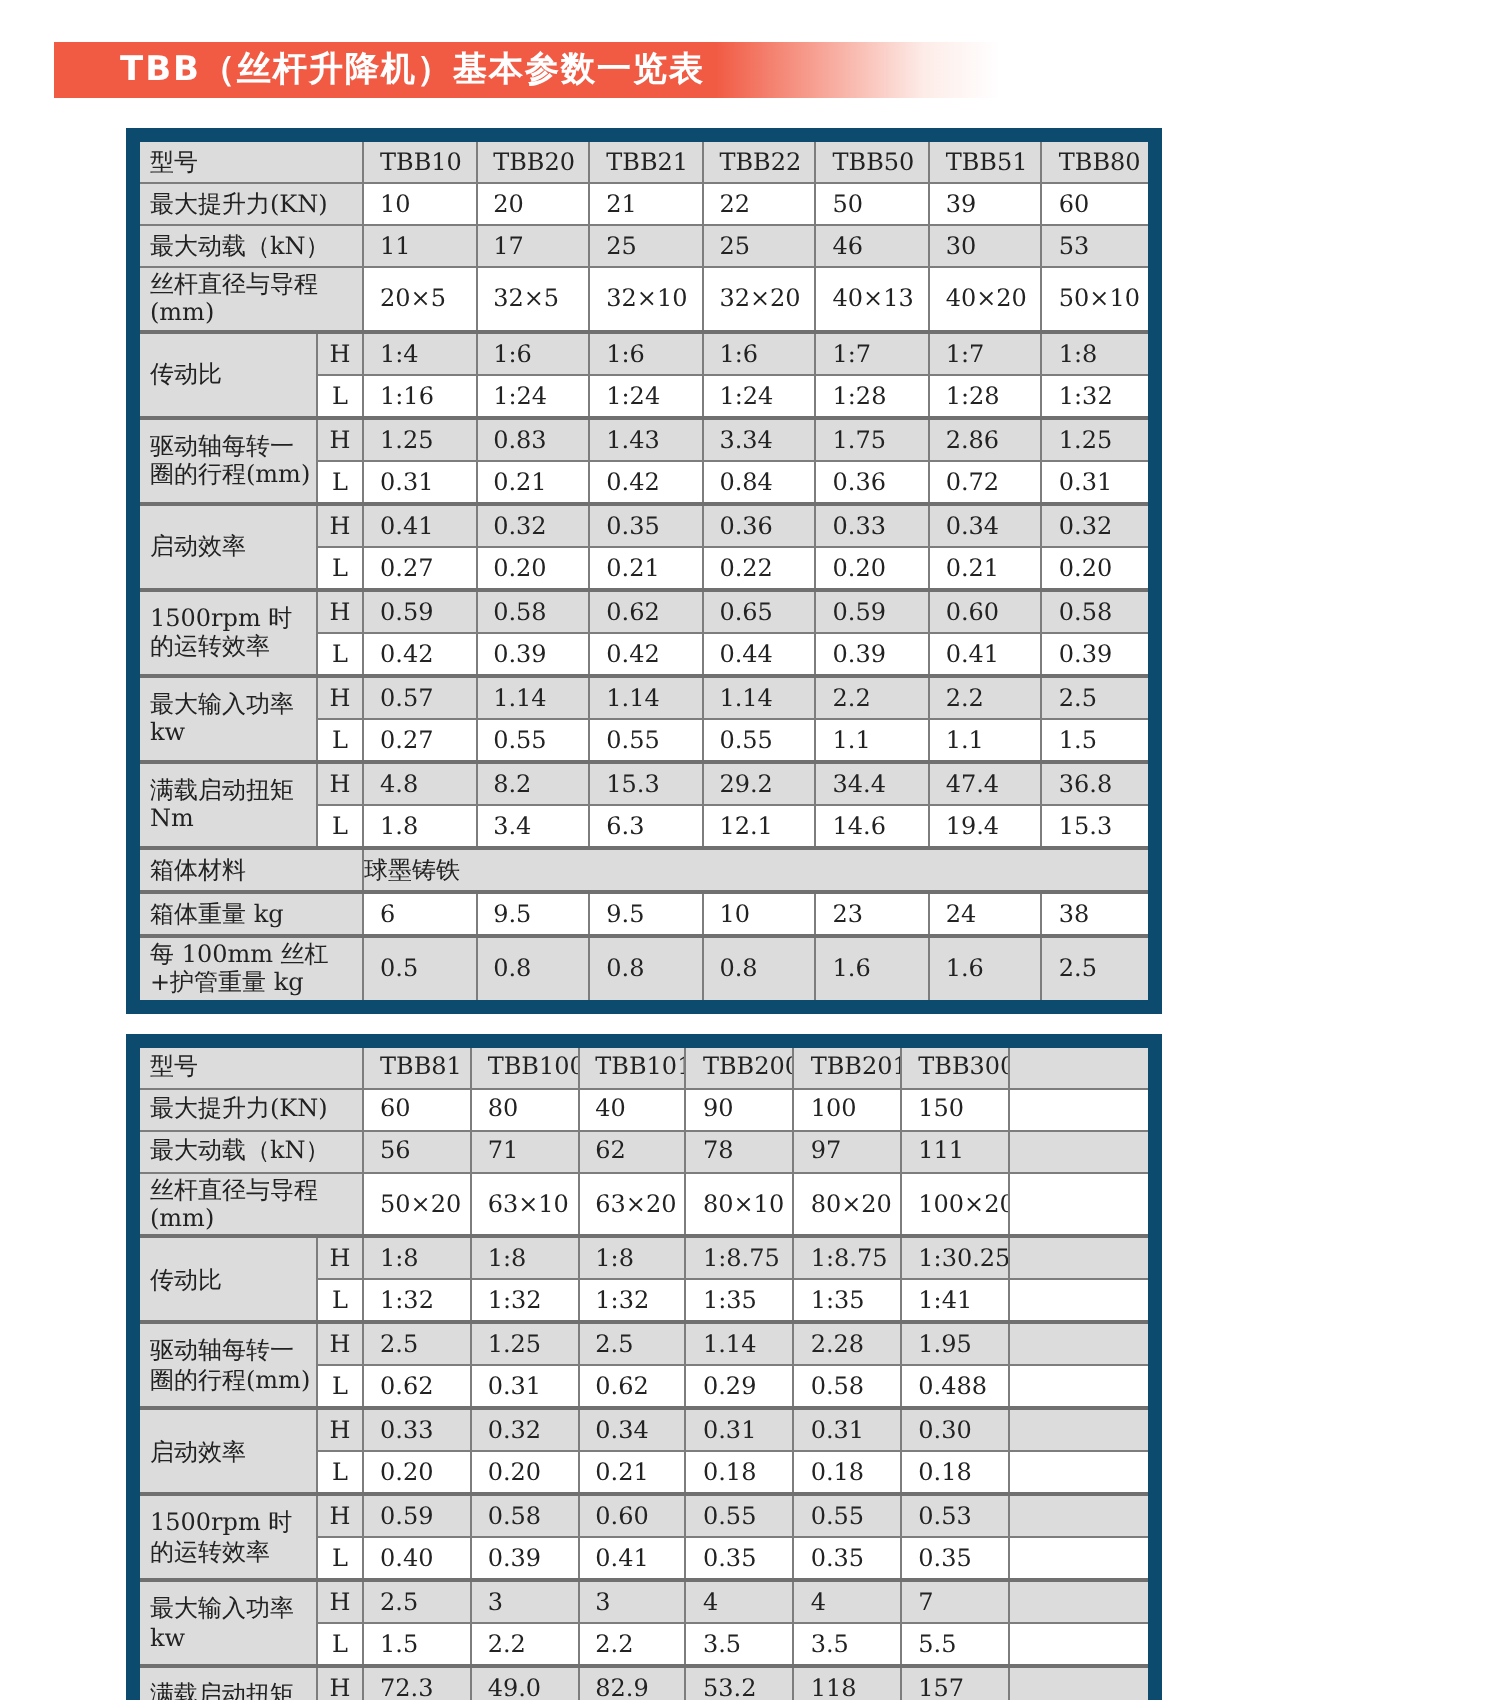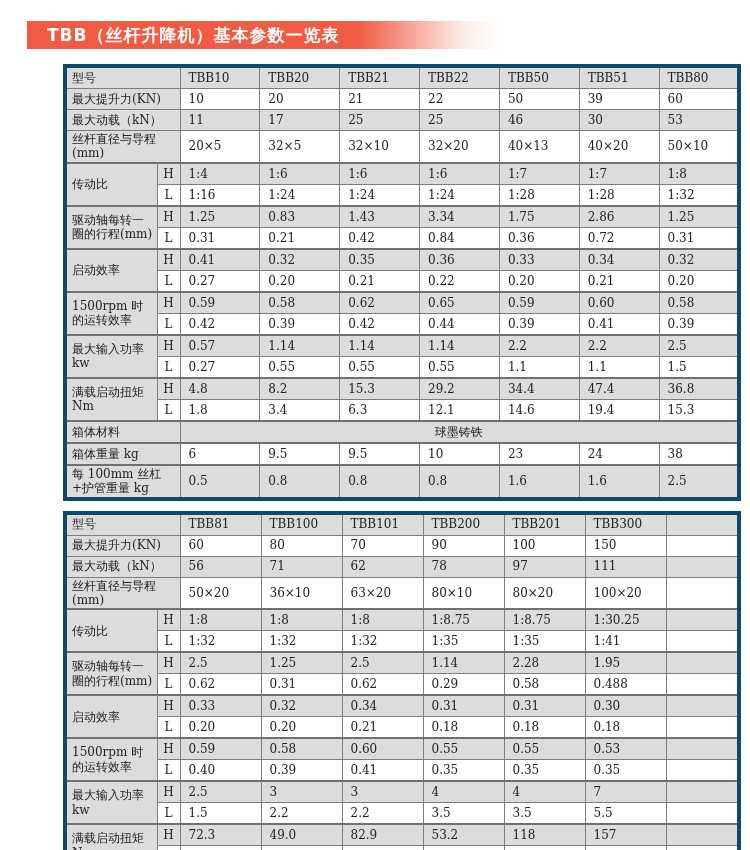--- a/index.html
+++ b/index.html
@@ -7,45 +7,45 @@
     width:750px;height:850px;overflow:hidden;
     font-family:"DejaVu Serif","Liberation Serif",serif;
     color:#222222;
     -webkit-font-smoothing:antialiased;
   }
   .banner{
     margin:21px 0 0 27px;
     width:473px;height:28px;
     background:linear-gradient(90deg,#f15b44 0%,#f15b44 70%,#fdece8 92%,#ffffff 100%);
     color:#ffffff;font-weight:bold;font-size:17px;line-height:28px;
-    padding-left:20px;box-sizing:border-box;
+    padding-left:33px;box-sizing:border-box;
     letter-spacing:1px;
     font-family:"DejaVu Sans","Liberation Sans",sans-serif;
   }
   .tables{margin:15px 0 0 63px;width:624px;}
   table.spec{
-    border-collapse:collapse;table-layout:fixed;width:678px;
+    border-collapse:collapse;table-layout:fixed;width:518px;
     font-size:12px;color:#222;
-    border:4px solid #0c4a6e;
+    border:7px solid #0c4a6e;
   }
   table.spec + table.spec{margin-top:10px;}
   .spec td{
     border:1px solid #7d7d7d;
     height:18px;
     padding:1px 2px 1px 8px;
     line-height:1.2;
     overflow:hidden;
     vertical-align:middle;
   }
   .spec tr.band > td{border-top:2px solid #707070;}
   .spec td.lbl{background:#dcdcdc;padding-left:5px;}
   .spec td.g{background:#dcdcdc;}
   .spec td.w{background:#ffffff;}
   .spec td.sub{text-align:center;padding:1px 0;}
-  .spec td.merged{text-align:center;padding:1px 0;font-family:Liberation Serif, serif;}
+  .spec td.merged{text-align:left;padding:1px 0;font-family:Liberation Serif, serif;}
   .spec tr.tall > td{height:28px;}
 </style>
 </head>
 <body>
 
 <div class="banner">
   <span>TBB（丝杆升降机）基本参数一览表</span>
 </div>
 
 <div class="tables" id="tables-mount">
@@ -274,40 +274,40 @@
           <td class="g">TBB101</td>
           <td class="g">TBB200</td>
           <td class="g">TBB201</td>
           <td class="g">TBB300</td>
           <td class="g"></td>
         </tr>
         <tr>
           <td class="lbl" colspan="2">最大提升力(KN)</td>
           <td class="w">60</td>
           <td class="w">80</td>
-          <td class="w">70</td>
+          <td class="w">40</td>
           <td class="w">90</td>
           <td class="w">100</td>
           <td class="w">150</td>
           <td class="w"></td>
         </tr>
         <tr>
           <td class="lbl" colspan="2">最大动载（kN）</td>
           <td class="g">56</td>
           <td class="g">71</td>
           <td class="g">62</td>
           <td class="g">78</td>
           <td class="g">97</td>
           <td class="g">111</td>
           <td class="g"></td>
         </tr>
         <tr>
           <td class="lbl" colspan="2">丝杆直径与导程(mm)</td>
           <td class="w">50×20</td>
-          <td class="w">36×10</td>
+          <td class="w">63×10</td>
           <td class="w">63×20</td>
           <td class="w">80×10</td>
           <td class="w">80×20</td>
           <td class="w">100×20</td>
           <td class="w"></td>
         </tr>
         <tr class="band">
           <td class="lbl" rowspan="2">传动比</td>
           <td class="g sub">H</td>
           <td class="g">1:8</td>

